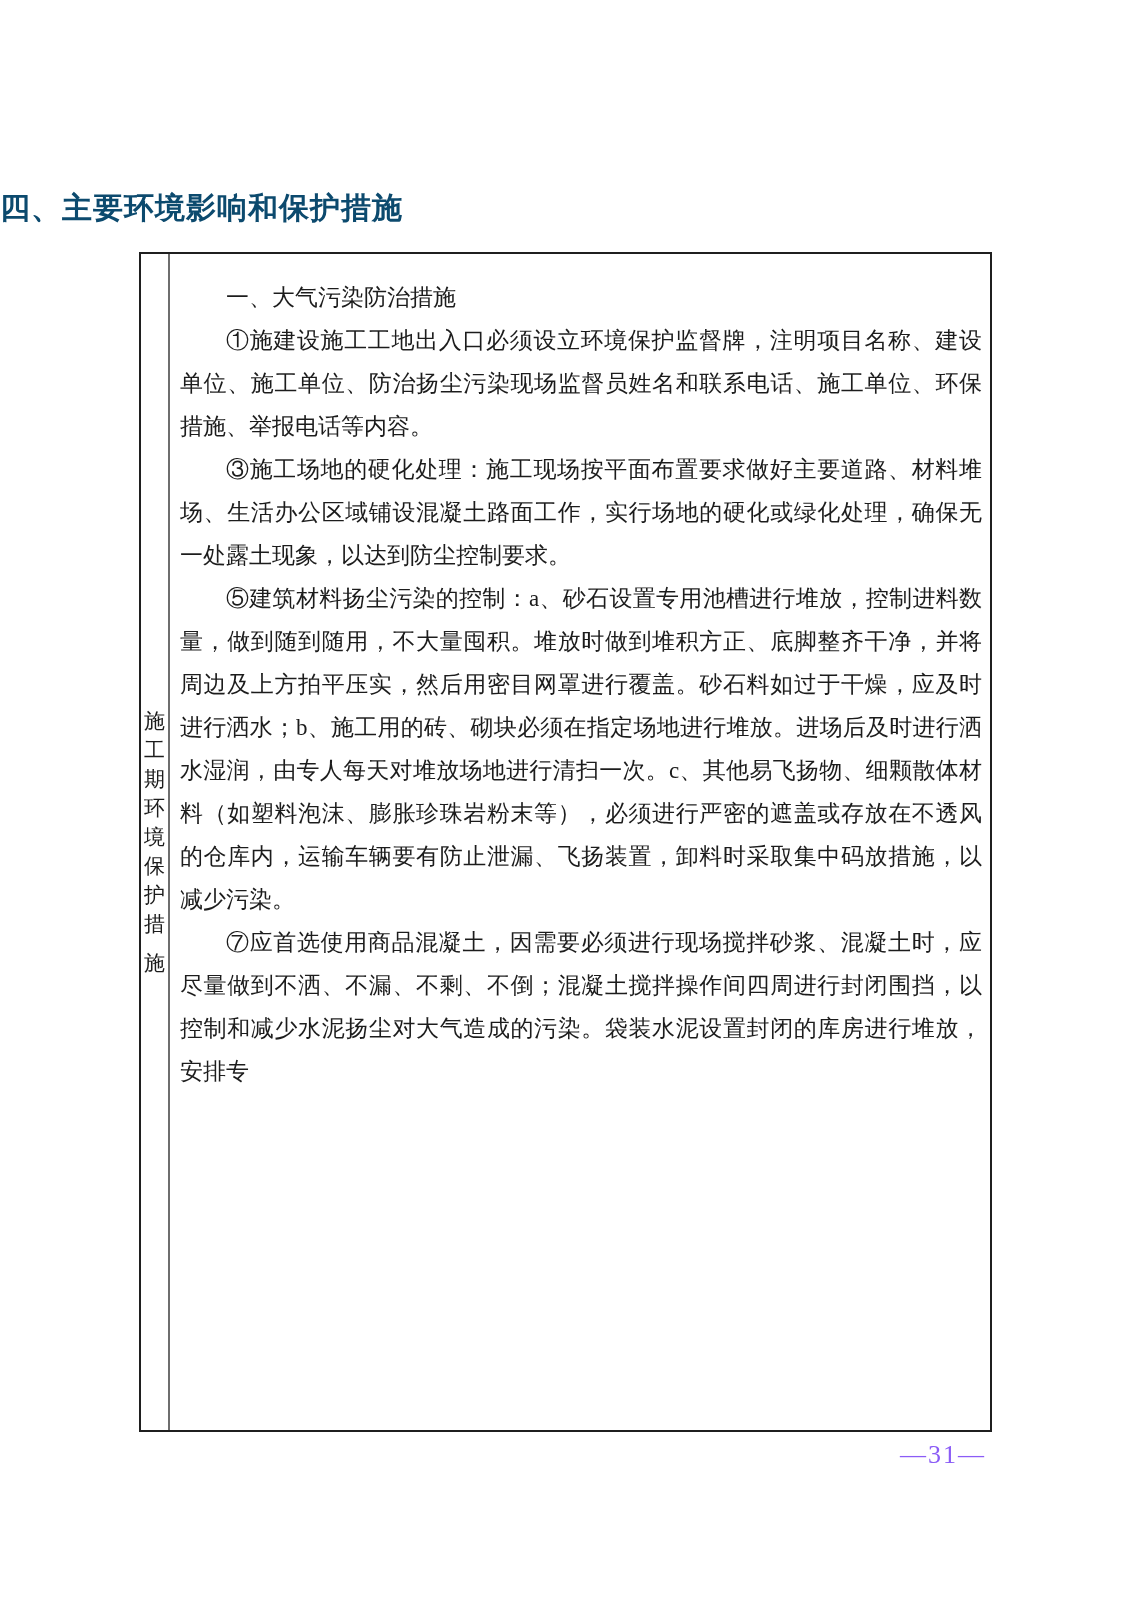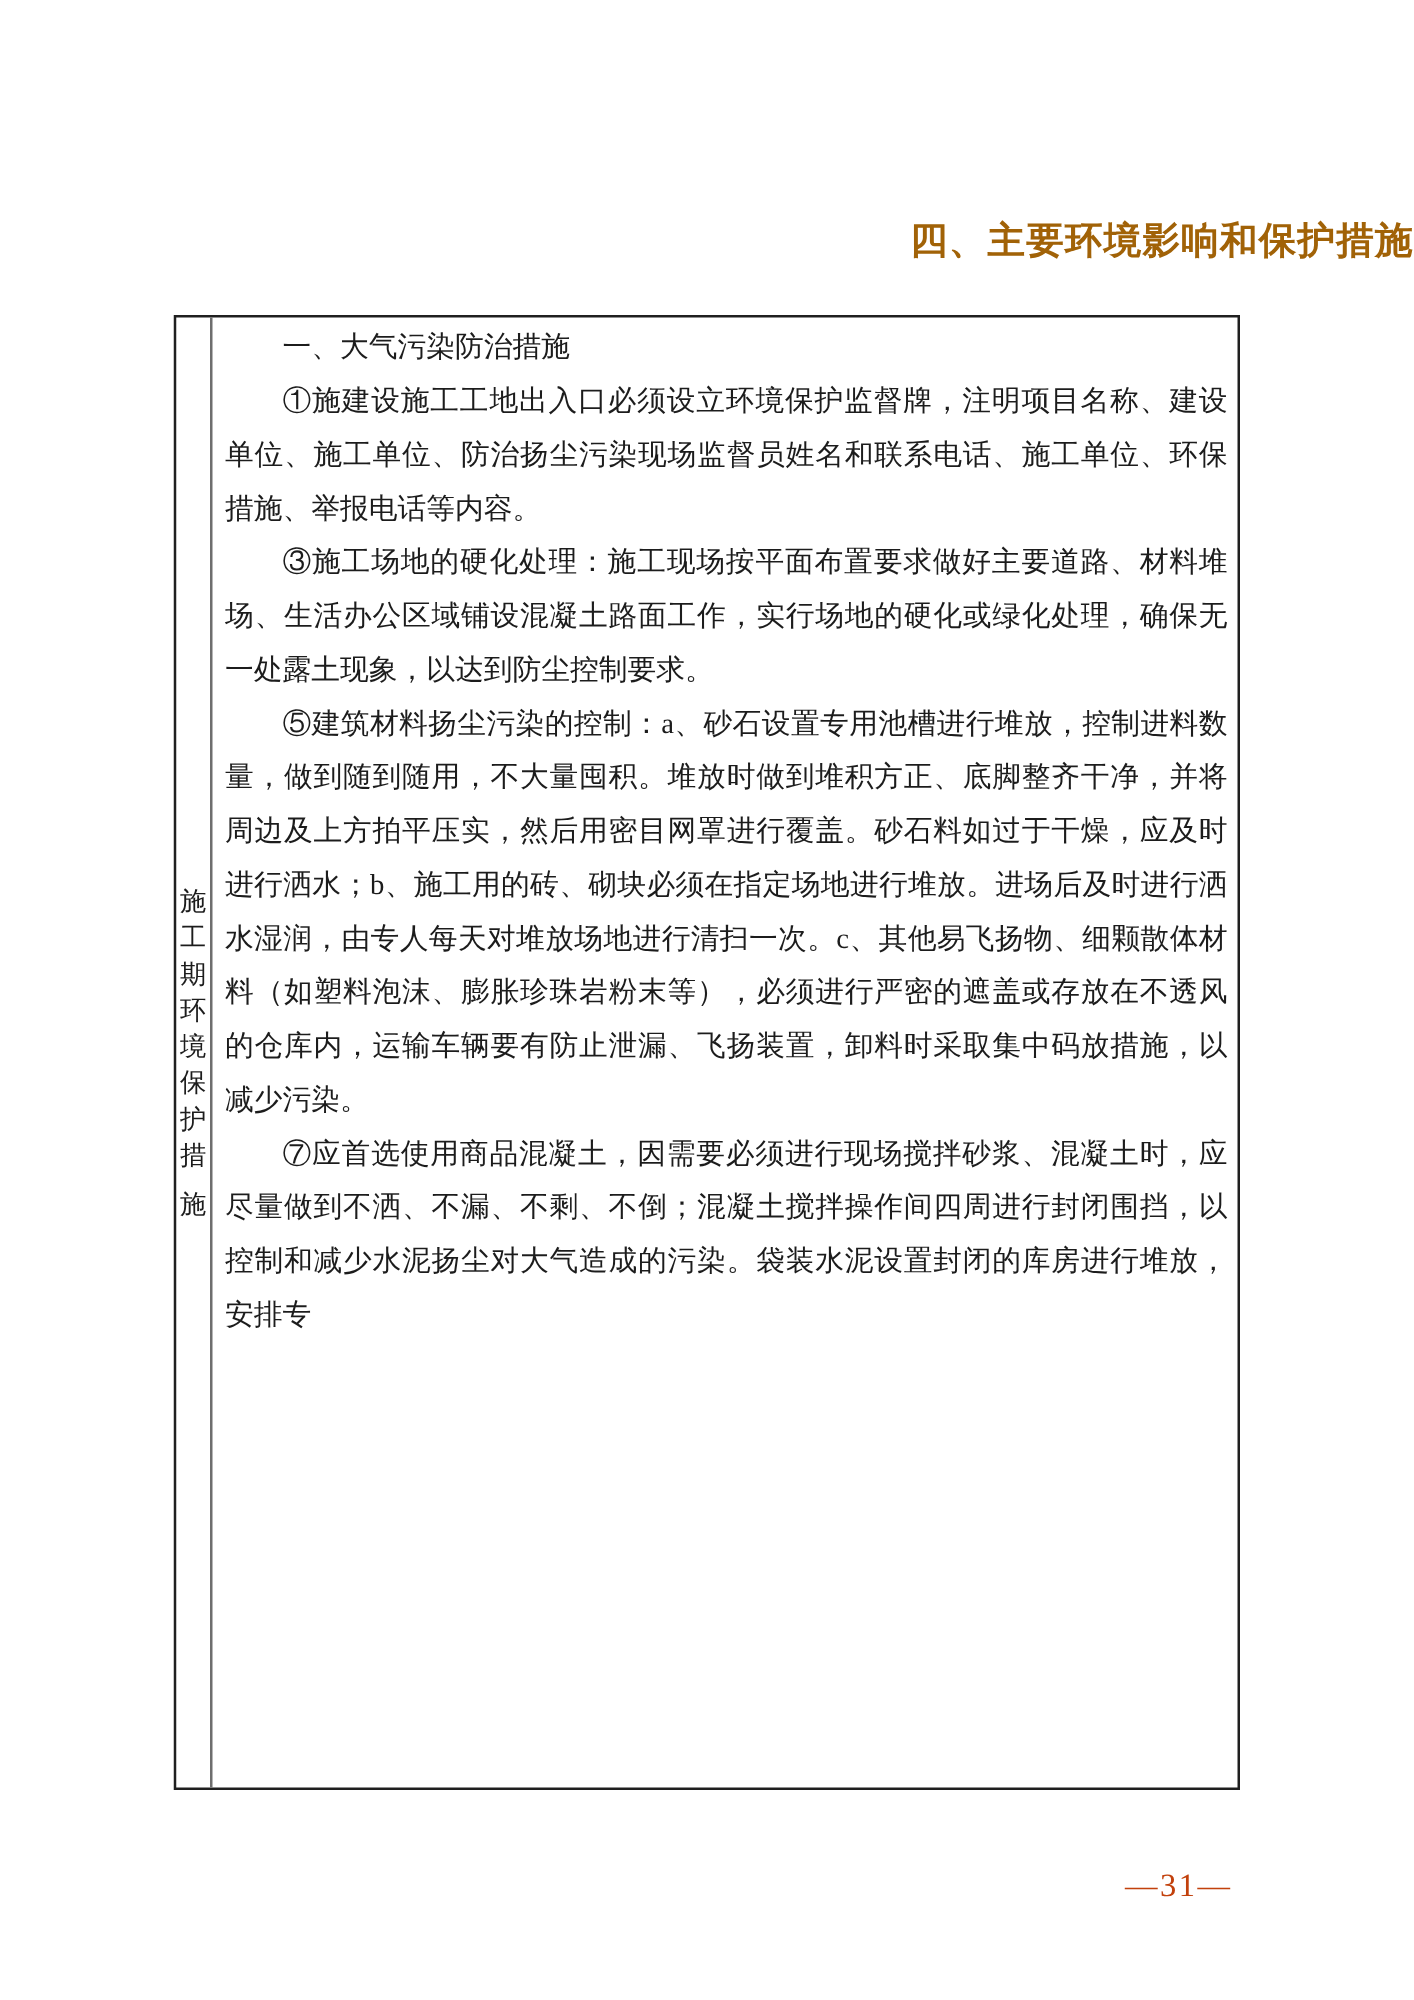--- a/index.html
+++ b/index.html
@@ -6,28 +6,28 @@
   body {
     width: 1131px; height: 1600px;
     background: #ffffff;
     position: relative;
     font-family: "Liberation Serif", "DejaVu Serif", serif;
     color: #1c1c1c;
     overflow: hidden;
   }
   .page-title {
     position: absolute;
-    top: 172px; left: 0;
+    top: 188px; left: 0;
     width: 100%;
-    text-align: right;
+    text-align: left;
     font-family: "Liberation Sans", "DejaVu Sans", sans-serif;
     font-weight: bold;
     font-size: 30px;
     letter-spacing: 1px;
-    color: #a16207;
+    color: #0c4a6e;
   }
   .measures-table {
     position: absolute;
     left: 139px; top: 252px;
     width: 853px; height: 1180px;
     border: 2px solid #1f1f1f;
     box-sizing: border-box;
     display: flex;
     background: #ffffff;
   }
@@ -45,38 +45,38 @@
     color: #1c1c1c;
   }
   .v-char {
     display: block;
     line-height: 1;
   }
   .v-char:last-child { margin-top: 10px; }
   .content-cell {
     flex: 1 1 auto;
     box-sizing: border-box;
-    padding: 2px 8px 0 10px;
+    padding: 22px 8px 0 10px;
     overflow: hidden;
     font-size: 23px;
     line-height: 43px;
     text-align: justify;
     text-justify: inter-ideograph;
   }
   .para {
     margin: 0;
     text-indent: 2em;
   }
   .page-number {
     position: absolute;
-    top: 1494px;
+    top: 1440px;
     left: 900px;
     font-size: 26px;
     letter-spacing: 2px;
-    color: #c2410c;
+    color: #8b5cf6;
   }
 </style>
 </head>
 <body>
 
 <div class="page-title">四、主要环境影响和保护措施</div>
 
 <div class="measures-table">
 
   <div class="row-header-cell">

